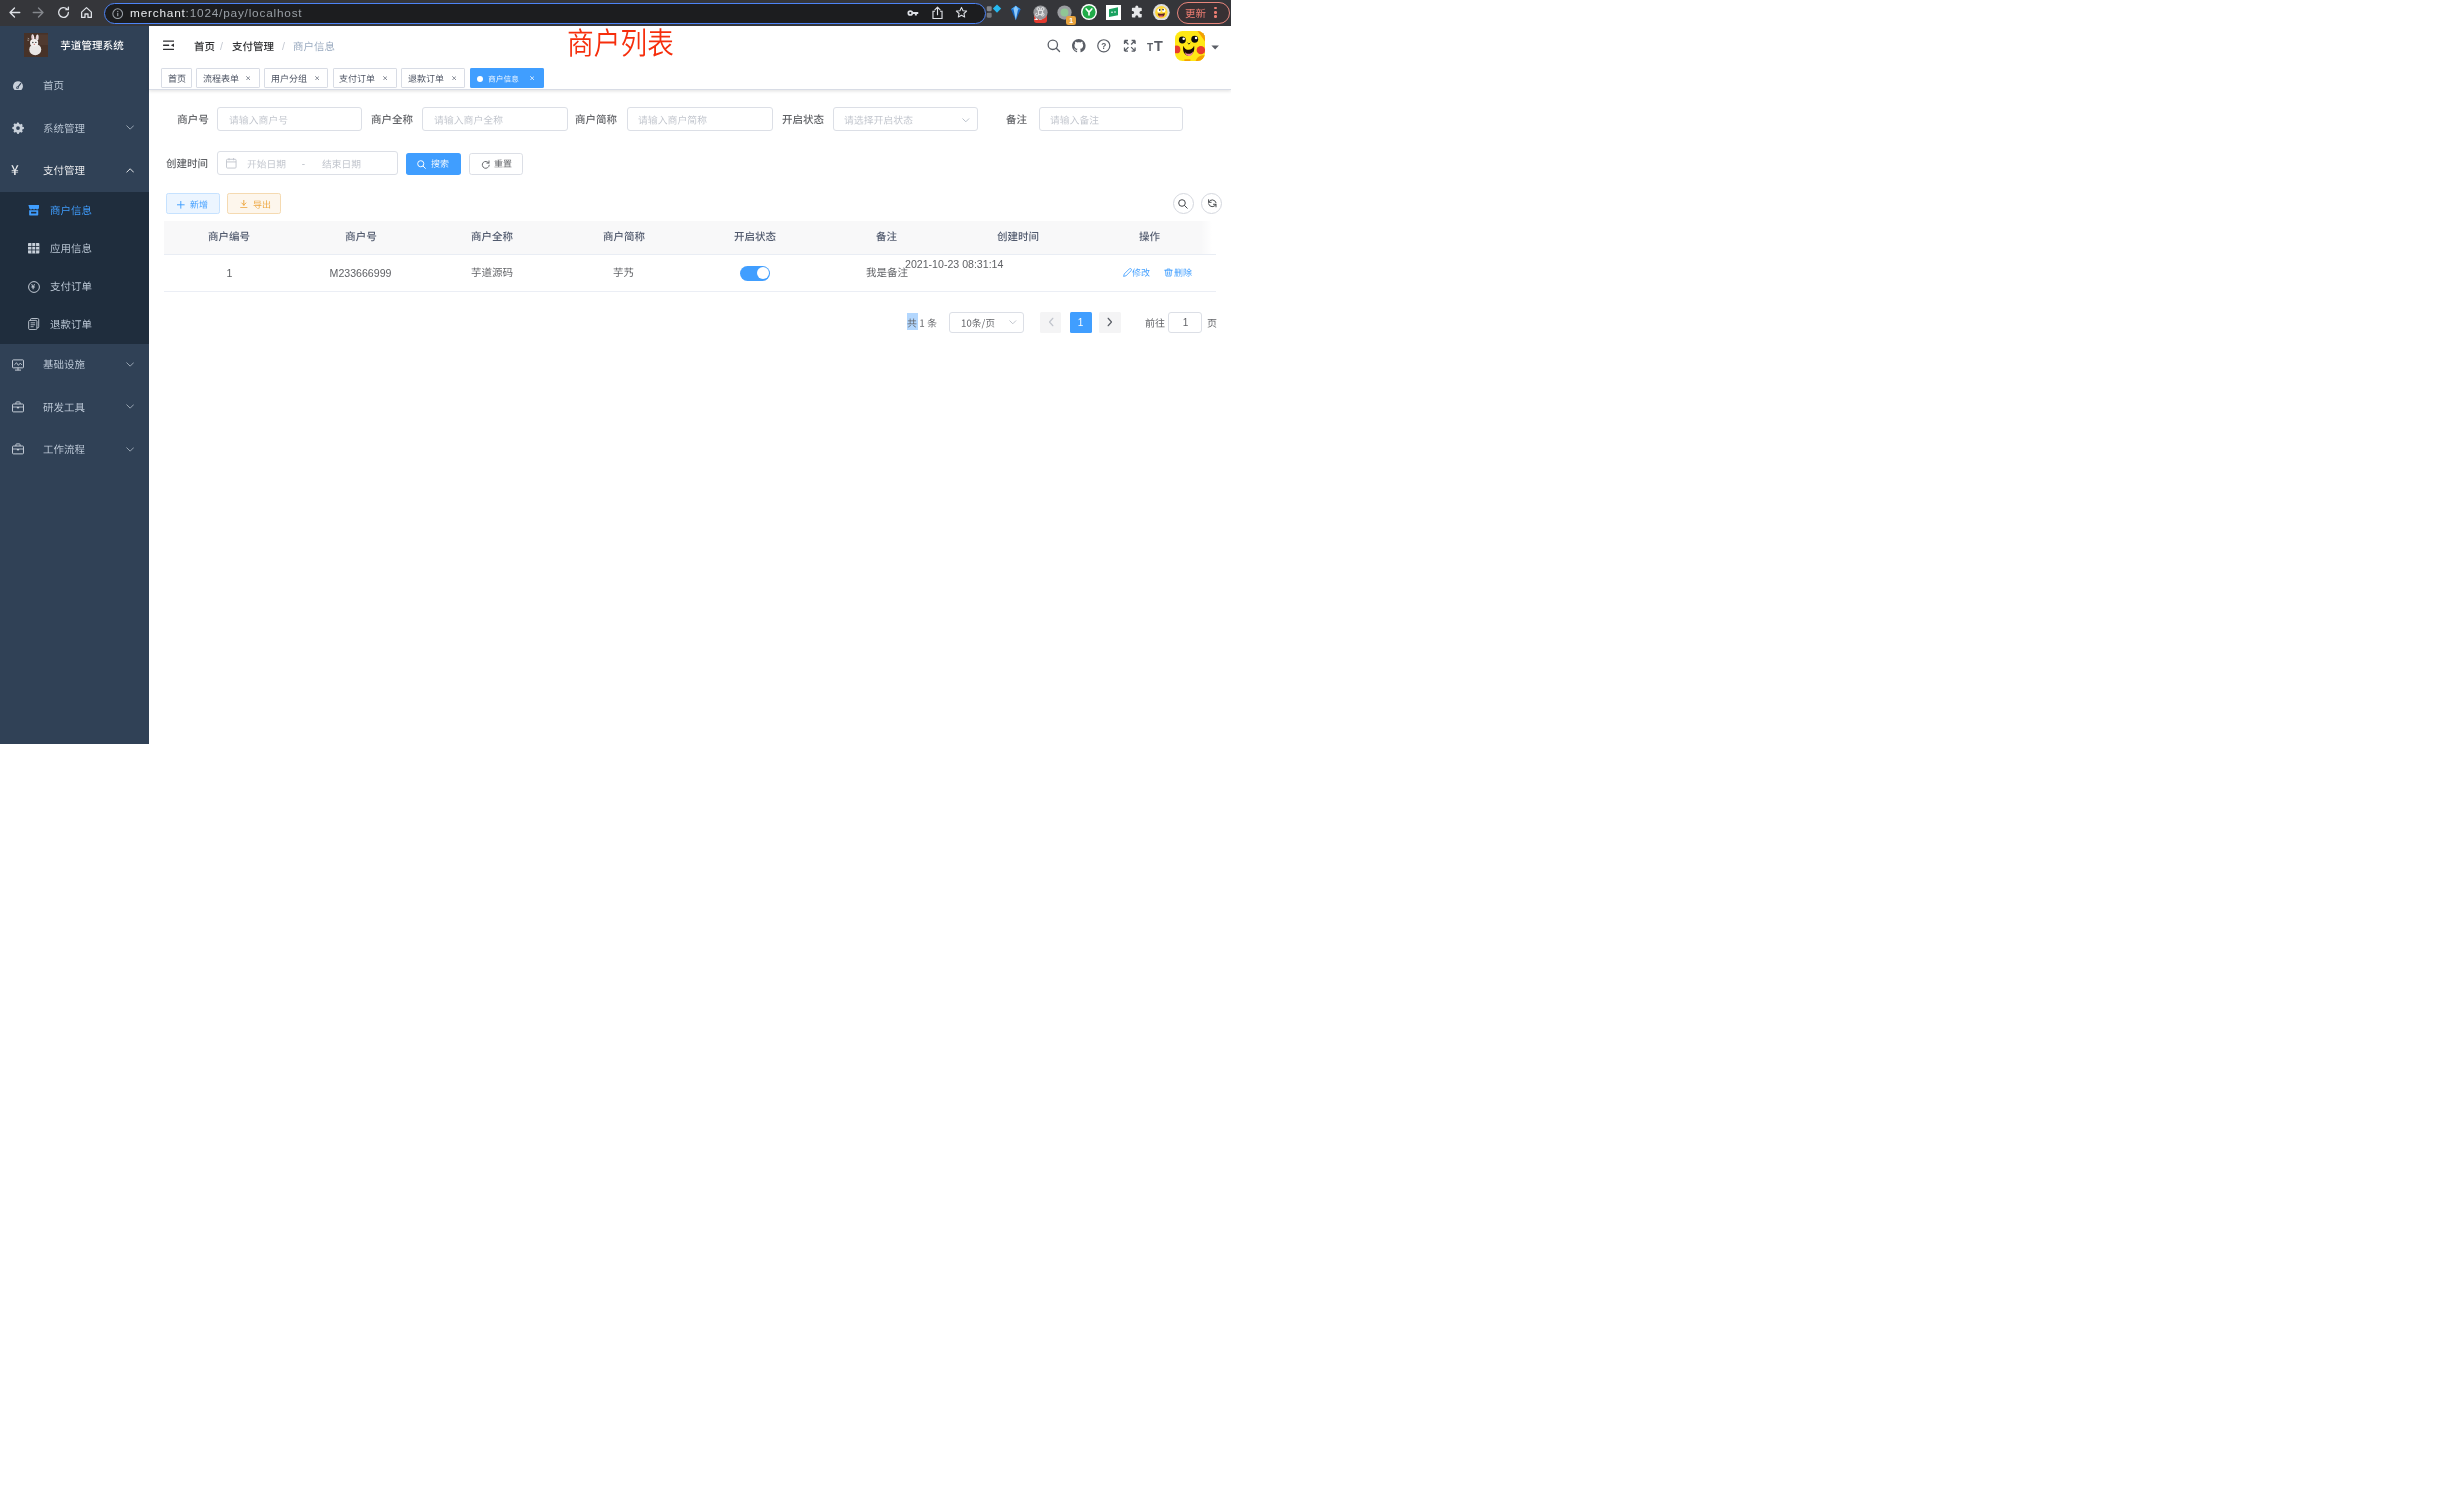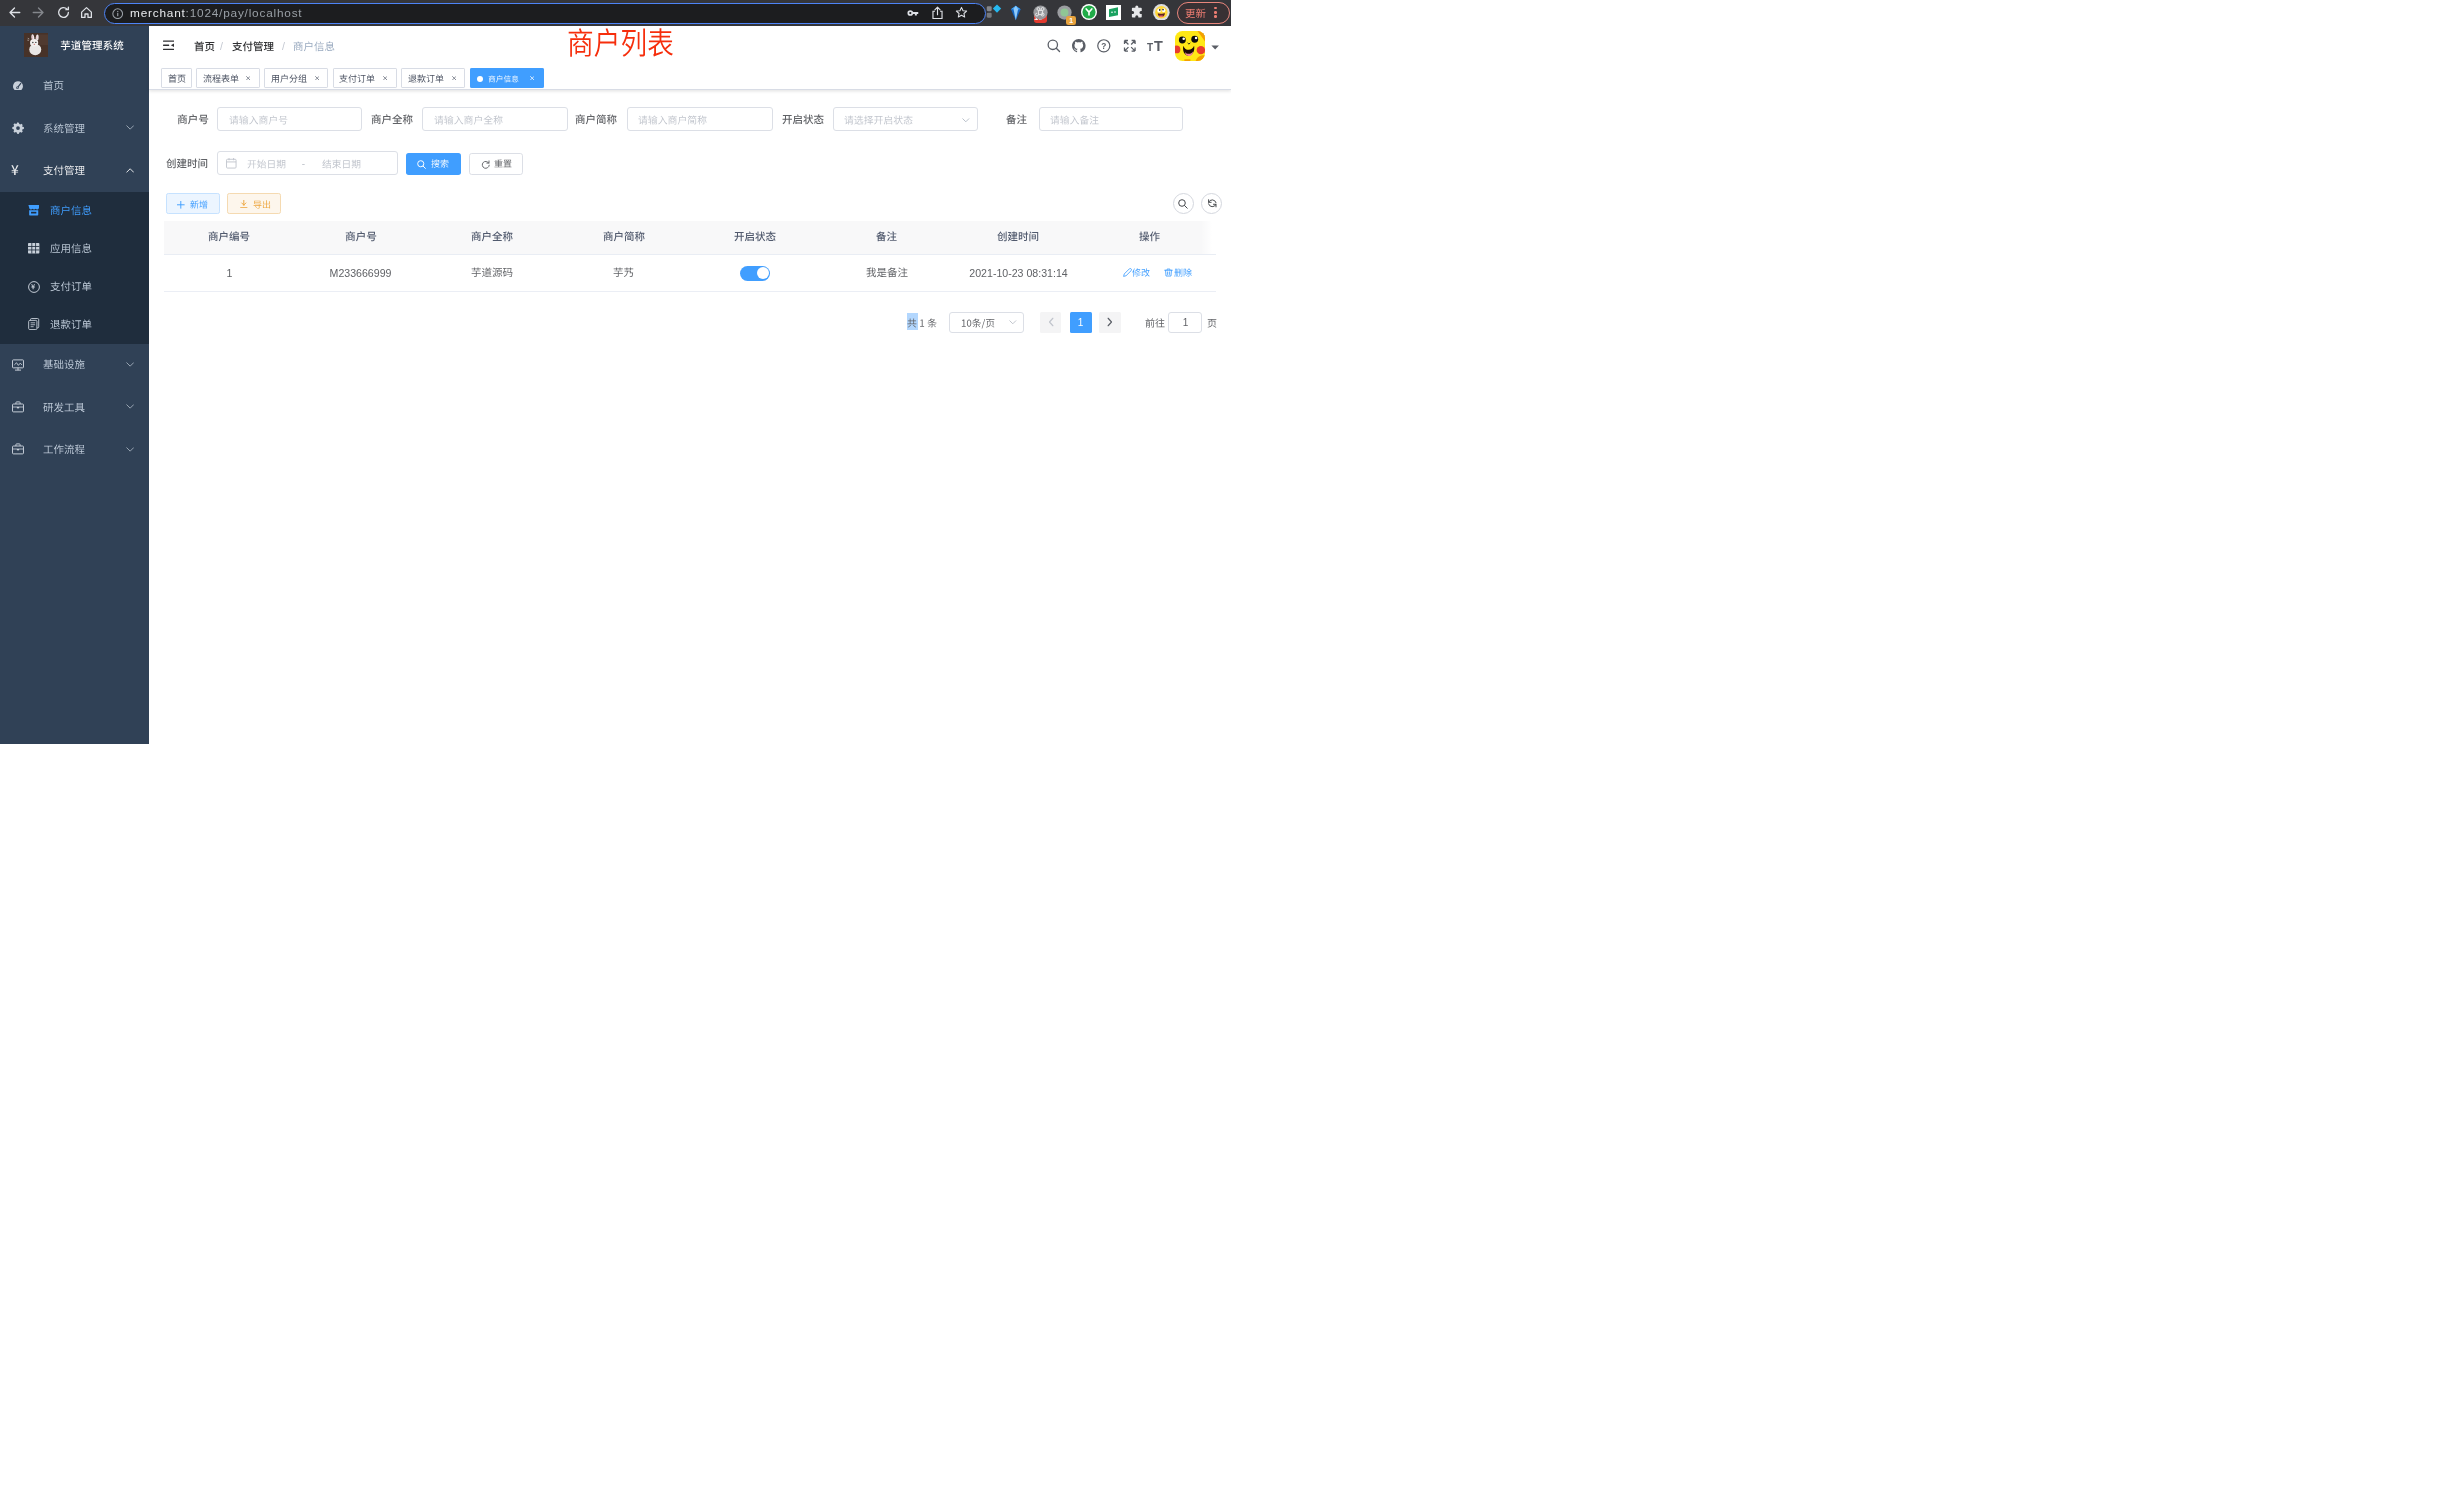--- a/index.html
+++ b/index.html
@@ -433,21 +433,21 @@
     <path transform="translate(0,12.32) scale(0.014000,-0.014000)" d="M628 840V737H367V840H294V737H64V668H294V570H367V668H628V570H703V668H937V737H703V840ZM57 314V243H467V20C467 3 461 -2 441 -2C421 -3 350 -3 275 -1C288 -21 301 -54 305 -76C398 -76 459 -75 494 -63C530 -51 543 -29 543 19V243H944V314H543V468H873V539H135V468H467V314ZM1064 765C1117 714 1180 642 1207 596L1269 638C1239 684 1175 753 1122 801ZM1455 368H1790V284H1455ZM1455 231H1790V147H1455ZM1455 504H1790V421H1455ZM1384 561V89H1863V561H1624C1635 586 1647 616 1659 645H1947V708H1760C1784 741 1809 781 1833 818L1759 840C1743 801 1711 747 1684 708H1497L1549 732C1537 763 1505 811 1476 844L1414 817C1440 784 1468 739 1481 708H1311V645H1576C1570 618 1561 587 1553 561ZM1262 483H1051V413H1190V102C1145 86 1094 44 1042 -7L1089 -68C1140 -6 1191 47 1227 47C1250 47 1281 17 1324 -7C1393 -46 1479 -57 1597 -57C1693 -57 1869 -51 1941 -46C1942 -25 1954 9 1962 27C1865 17 1716 10 1599 10C1490 10 1404 17 1340 52C1305 72 1282 90 1262 100ZM2537 407H2843V319H2537ZM2537 549H2843V463H2537ZM2505 205C2475 138 2431 68 2385 19C2402 9 2431 -9 2445 -20C2489 32 2539 113 2572 186ZM2788 188C2828 124 2876 40 2898 -10L2967 21C2943 69 2893 152 2853 213ZM2087 777C2142 742 2217 693 2254 662L2299 722C2260 751 2185 797 2131 829ZM2038 507C2094 476 2169 428 2207 400L2251 460C2212 488 2136 531 2081 560ZM2059 -24 2126 -66C2174 28 2230 152 2271 258L2211 300C2166 186 2103 54 2059 -24ZM2338 791V517C2338 352 2327 125 2214 -36C2231 -44 2263 -63 2276 -76C2395 92 2411 342 2411 517V723H2951V791ZM2650 709C2644 680 2632 639 2621 607H2469V261H2649V0C2649 -11 2645 -15 2633 -16C2620 -16 2576 -16 2529 -15C2538 -34 2547 -61 2550 -79C2616 -80 2660 -80 2687 -69C2714 -58 2721 -39 2721 -2V261H2913V607H2694C2707 633 2720 663 2733 692ZM3410 205V137H3792V205ZM3491 650C3484 551 3471 417 3458 337H3478L3863 336C3844 117 3822 28 3796 2C3786 -8 3776 -10 3758 -9C3740 -9 3695 -9 3647 -4C3659 -23 3666 -52 3668 -73C3716 -76 3762 -76 3788 -74C3818 -72 3837 -65 3856 -43C3892 -7 3915 98 3938 368C3939 379 3940 401 3940 401H3816C3832 525 3848 675 3856 779L3803 785L3791 781H3443V712H3778C3770 624 3757 502 3745 401H3537C3546 475 3556 569 3561 645ZM3051 787V718H3173C3145 565 3100 423 3029 328C3041 308 3058 266 3063 247C3082 272 3100 299 3116 329V-34H3181V46H3365V479H3182C3208 554 3229 635 3245 718H3394V787ZM3181 411H3299V113H3181Z" fill="#606266"></path>
   </svg>
 <svg style="position:absolute;left:613px;top:267px;overflow:visible" width="21" height="10.6" viewBox="0 0 28 14">
     <path transform="translate(0,12.32) scale(0.014000,-0.014000)" d="M628 840V737H367V840H294V737H64V668H294V570H367V668H628V570H703V668H937V737H703V840ZM57 314V243H467V20C467 3 461 -2 441 -2C421 -3 350 -3 275 -1C288 -21 301 -54 305 -76C398 -76 459 -75 494 -63C530 -51 543 -29 543 19V243H944V314H543V468H873V539H135V468H467V314ZM1636 840V747H1362V840H1288V747H1070V678H1288V582H1362V678H1636V582H1710V678H1930V747H1710V840ZM1107 535V466H1332C1314 270 1271 81 1031 -12C1049 -26 1071 -53 1080 -72C1337 35 1390 242 1411 466H1626C1614 400 1599 329 1586 279H1829C1812 105 1792 31 1768 8C1756 -1 1745 -3 1725 -3C1703 -3 1643 -2 1583 4C1597 -17 1607 -48 1608 -70C1666 -74 1723 -75 1753 -72C1787 -70 1808 -63 1829 -42C1865 -7 1886 86 1908 314C1910 325 1911 349 1911 349H1675C1687 407 1701 476 1712 535Z" fill="#606266"></path>
   </svg>
 <div style="position:absolute;left:740px;top:266px;width:30px;height:15px;border-radius:7.6px;background:#409eff"></div>
 <div style="position:absolute;left:757px;top:267px;width:12px;height:12px;border-radius:50%;background:#fff"></div>
 <svg style="position:absolute;left:866px;top:267px;overflow:visible" width="42" height="10.6" viewBox="0 0 56 14">
     <path transform="translate(0,12.32) scale(0.014000,-0.014000)" d="M704 774C762 723 830 650 861 602L922 646C889 693 819 764 761 814ZM832 427C798 363 753 300 700 243C683 310 669 388 659 473H946V544H651C643 634 639 731 639 832H560C561 733 566 636 574 544H345V720C406 733 464 748 513 765L460 828C364 792 202 758 62 737C71 719 81 692 85 674C144 682 208 692 270 704V544H56V473H270V296L41 251L63 175L270 222V17C270 0 264 -5 247 -6C229 -7 170 -7 106 -5C117 -26 130 -60 133 -81C216 -81 270 -79 301 -67C334 -55 345 -32 345 17V240L530 283L524 350L345 312V473H581C594 364 613 264 637 180C565 114 484 58 399 17C418 1 440 -24 451 -42C526 -3 598 47 663 105C708 -12 770 -83 849 -83C924 -83 952 -34 965 132C945 139 918 156 902 173C896 44 884 -7 856 -7C806 -7 760 57 724 163C793 234 853 314 898 399ZM1236 607H1757V525H1236ZM1236 742H1757V661H1236ZM1164 799V468H1833V799ZM1231 299C1205 153 1141 40 1035 -29C1052 -40 1081 -68 1092 -81C1158 -34 1210 30 1248 109C1330 -29 1459 -60 1661 -60H1935C1939 -39 1951 -6 1963 12C1911 11 1702 10 1664 11C1622 11 1582 12 1546 16V154H1878V220H1546V332H1943V399H1059V332H1471V29C1384 51 1320 98 1281 190C1291 221 1299 254 1306 289ZM2685 688C2637 637 2572 593 2498 555C2430 589 2372 630 2329 677L2340 688ZM2369 843C2319 756 2221 656 2076 588C2093 576 2116 551 2128 533C2184 562 2233 595 2276 630C2317 588 2365 551 2420 519C2298 468 2160 433 2030 415C2043 398 2058 365 2064 344C2209 368 2363 411 2499 477C2624 417 2772 378 2926 358C2936 379 2956 410 2973 427C2831 443 2694 473 2578 519C2673 575 2754 644 2808 727L2759 758L2746 754H2399C2418 778 2435 802 2450 827ZM2248 129H2460V18H2248ZM2248 190V291H2460V190ZM2746 129V18H2537V129ZM2746 190H2537V291H2746ZM2170 357V-80H2248V-48H2746V-78H2827V357ZM3094 774C3159 743 3242 695 3284 662L3327 724C3284 755 3200 800 3136 828ZM3042 497C3105 467 3187 420 3227 388L3269 451C3227 482 3144 526 3083 553ZM3071 -18 3134 -69C3194 24 3263 150 3316 255L3262 305C3204 191 3125 59 3071 -18ZM3548 819C3582 767 3617 697 3631 653L3704 682C3689 726 3651 793 3616 844ZM3334 649V578H3597V352H3372V281H3597V23H3302V-49H3962V23H3675V281H3902V352H3675V578H3938V649Z" fill="#606266"></path>
   </svg>
-<div style="position:absolute;left:905px;top:265px;width:227px;text-align:center;font:normal 10.6px 'Liberation Sans',sans-serif;color:#606266;line-height:16px;letter-spacing:0">2021-10-23 08:31:14</div>
+<div style="position:absolute;left:905px;top:256px;width:227px;font:normal 10.6px 'Liberation Sans',sans-serif;color:#606266;line-height:16px;letter-spacing:0">2021-10-23 08:31:14</div>
 <svg style="position:absolute;left:1123px;top:268px" width="9" height="9" viewBox="0 0 12 12" fill="none">
     <path d="M8.5 1.1a1.7 1.7 0 0 1 2.4 2.4L4.1 10.3 0.8 11.2l0.9-3.3z" stroke="#409eff" stroke-width="1.15" fill="none" stroke-linejoin="round"></path>
   </svg>
 <svg style="position:absolute;left:1132px;top:268px;overflow:visible" width="18" height="9" viewBox="0 0 24 12">
     <path transform="translate(0,10.56) scale(0.012000,-0.012000)" d="M698 386C644 334 543 287 454 260C468 248 486 230 496 215C591 247 694 299 755 362ZM794 287C726 216 594 159 467 130C482 116 497 95 506 80C641 117 774 179 850 263ZM887 179C798 76 614 12 413 -17C428 -33 444 -59 452 -77C664 -40 852 32 952 151ZM306 561V78H370V561ZM553 668H832C798 613 749 566 692 528C630 570 584 619 553 668ZM565 841C523 733 451 629 370 562C387 552 415 530 428 518C458 546 488 579 517 616C545 574 584 532 633 494C554 452 462 424 371 407C384 393 400 366 407 350C507 371 605 404 690 454C756 412 836 378 930 356C939 373 958 402 972 416C887 432 813 459 750 492C827 548 890 620 928 712L885 734L871 731H590C607 761 621 792 634 823ZM235 834C187 679 107 526 20 426C33 407 53 367 59 349C92 388 123 432 153 481V-80H224V614C255 678 282 747 304 815ZM1602 585H1808C1787 454 1755 343 1706 251C1657 345 1622 455 1598 574ZM1076 770V696H1357V484H1089V103C1089 66 1073 53 1058 46C1071 27 1083 -10 1088 -32C1111 -13 1148 6 1439 117C1436 134 1431 166 1430 188L1165 93V410H1429L1424 404C1440 392 1470 363 1482 350C1508 385 1532 425 1553 469C1581 362 1616 264 1662 181C1602 97 1522 32 1416 -16C1431 -32 1453 -66 1461 -84C1563 -33 1643 31 1706 111C1761 32 1830 -32 1915 -75C1927 -55 1950 -27 1968 -12C1879 29 1808 94 1751 177C1817 286 1859 420 1886 585H1952V655H1626C1643 710 1658 768 1670 827L1596 840C1565 676 1510 517 1431 413V770Z" fill="#409eff"></path>
   </svg>
 <svg style="position:absolute;left:1164px;top:268px" width="9" height="9" viewBox="0 0 12 12" fill="none">
     <path d="M0.9 3h10.2M4.1 3V1.4h3.8V3M2.1 3l0.6 7.7h6.6L9.9 3M4.8 5.2v3.4M7.2 5.2v3.4" stroke="#409eff" stroke-width="1.15" fill="none" stroke-linecap="round"></path>
   </svg>
 <svg style="position:absolute;left:1174px;top:268px;overflow:visible" width="18" height="9" viewBox="0 0 24 12">

